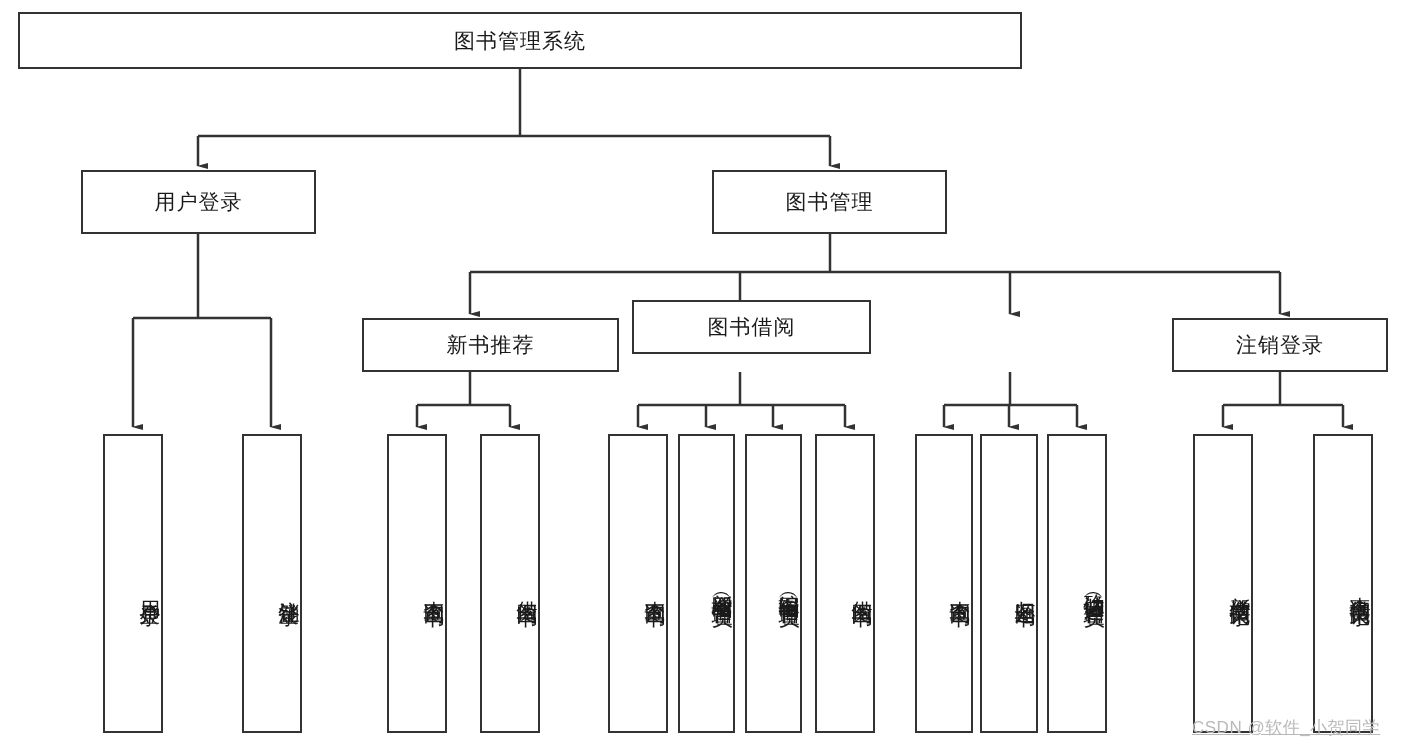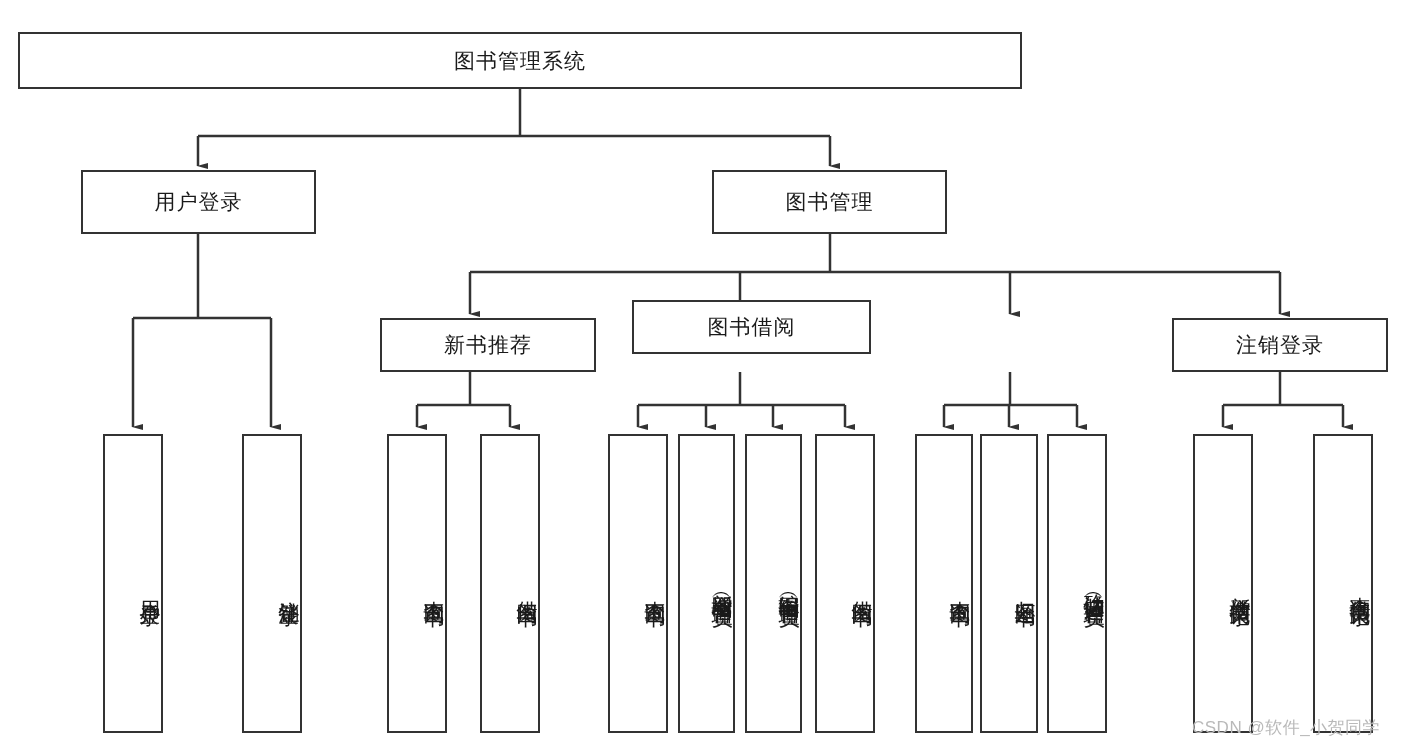--- a/index.html
+++ b/index.html
@@ -101,26 +101,26 @@
       <path d="M1009,405 L1009,427" marker-end="url(#arrow)"></path>
       <path d="M1077,405 L1077,427" marker-end="url(#arrow)"></path>
 
       <path d="M1280,372 L1280,405"></path>
       <path d="M1223,405 L1343,405"></path>
       <path d="M1223,405 L1223,427" marker-end="url(#arrow)"></path>
       <path d="M1343,405 L1343,427" marker-end="url(#arrow)"></path>
     </g>
   </svg>
 
-  <div class="node horiz" style="left:18px;top:12px;width:1004px;height:57px;margin-top:20px;">图书管理系统</div>
+  <div class="node horiz" style="left:18px;top:12px;width:1004px;height:57px;">图书管理系统</div>
 
   <div class="node horiz" style="left:81px;top:170px;width:235px;height:64px;">用户登录</div>
   <div class="node horiz" style="left:712px;top:170px;width:235px;height:64px;">图书管理</div>
 
-  <div class="node horiz" style="left:380px;top:318px;width:216px;height:54px;">新书推荐</div>
+  <div class="node horiz" style="left:362px;top:318px;width:257px;height:54px;">新书推荐</div>
   <div class="node horiz" style="left:632px;top:300px;width:239px;height:54px;">图书借阅</div>
   <div class="node horiz" style="left:1172px;top:318px;width:216px;height:54px;">注销登录</div>
 
   <div class="node vert" style="left:103px;top:434px;width:60px;height:299px;">用户登录</div>
   <div class="node vert" style="left:242px;top:434px;width:60px;height:299px;">注销登录</div>
 
   <div class="node vert" style="left:387px;top:434px;width:60px;height:299px;">查询图书</div>
   <div class="node vert" style="left:480px;top:434px;width:60px;height:299px;">借阅图书</div>
 
   <div class="node vert" style="left:608px;top:434px;width:60px;height:299px;">查询图书</div>
@@ -128,15 +128,15 @@
   <div class="node vert tall" style="left:745px;top:434px;width:57px;height:299px;">编辑图书（管理员）</div>
   <div class="node vert" style="left:815px;top:434px;width:60px;height:299px;">借阅图书</div>
 
   <div class="node vert" style="left:915px;top:434px;width:58px;height:299px;">查询图书</div>
   <div class="node vert" style="left:980px;top:434px;width:58px;height:299px;">归还图书</div>
   <div class="node vert tall" style="left:1047px;top:434px;width:60px;height:299px;">确认归还（管理员）</div>
 
   <div class="node vert tall" style="left:1193px;top:434px;width:60px;height:299px;">新增借阅记录</div>
   <div class="node vert tall" style="left:1313px;top:434px;width:60px;height:299px;">查询借阅记录</div>
 
-  <div class="watermark" style="left:1192px;top:716px;">CSDN @软件_小贺同学</div>
+  <div class="watermark" style="left:1192px;top:716px;text-decoration:underline;">CSDN @软件_小贺同学</div>
 
 </div>
 
 </body></html>

